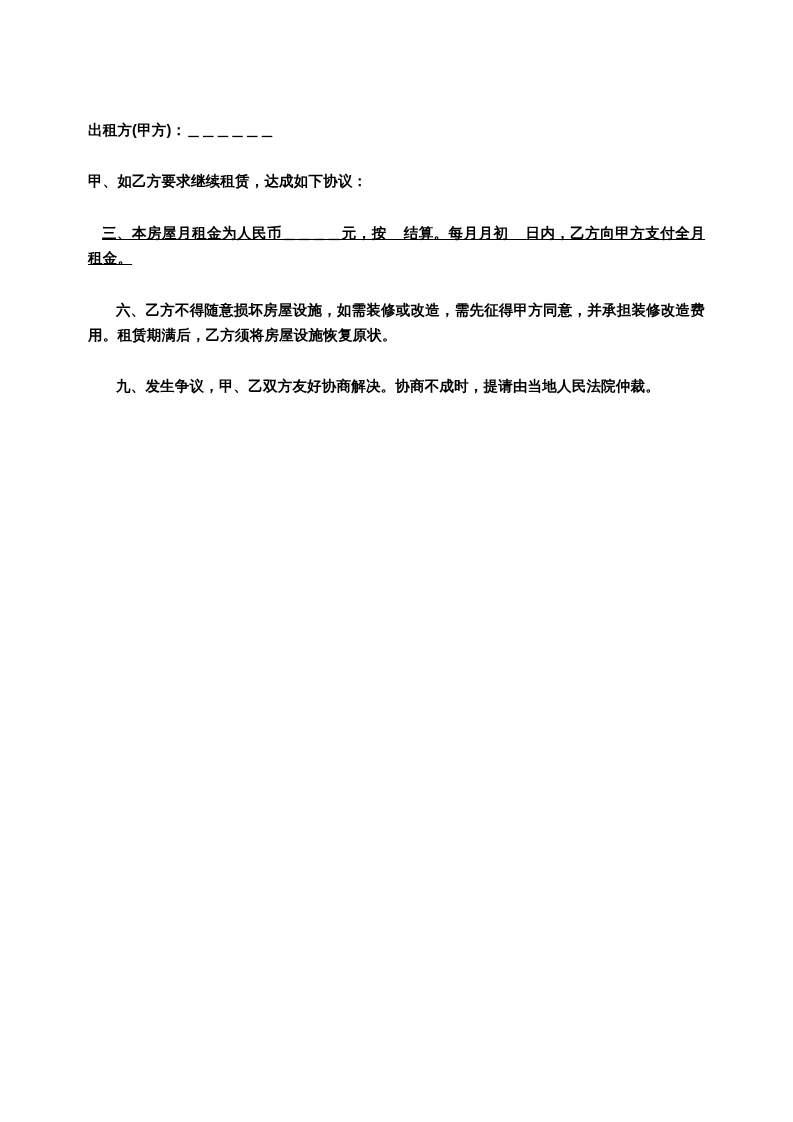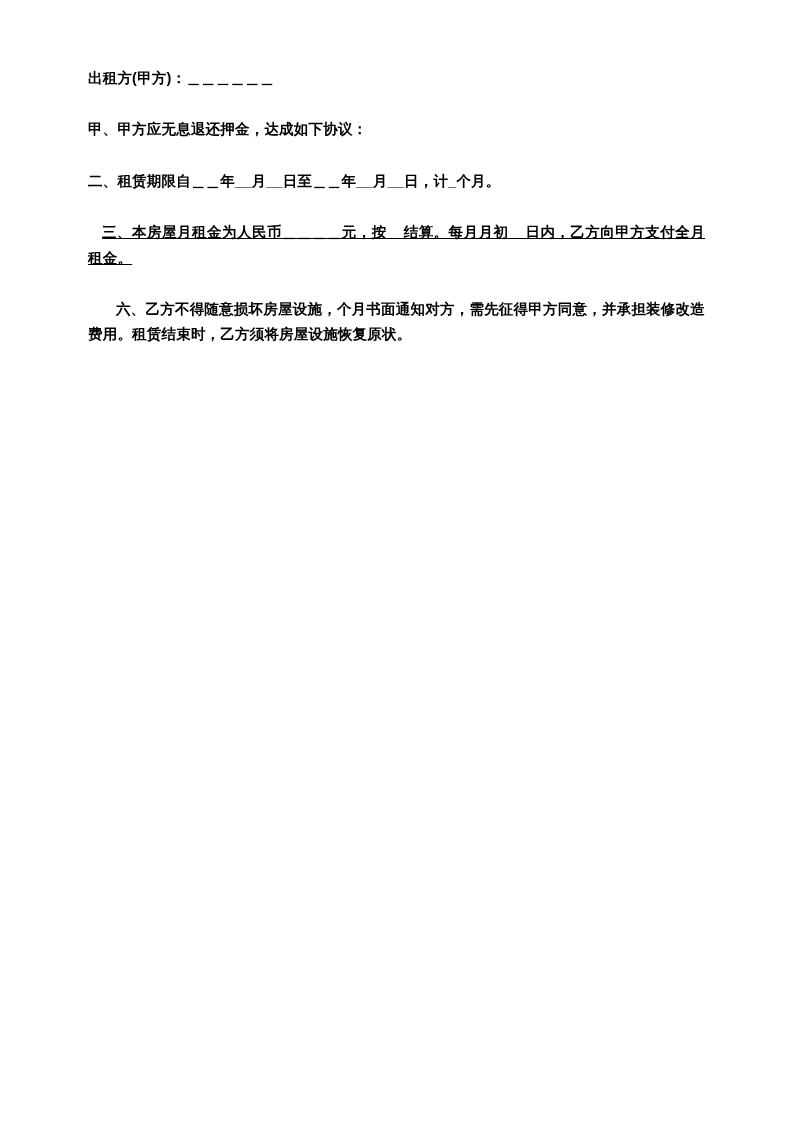--- a/index.html
+++ b/index.html
@@ -12,21 +12,21 @@
     height: 1122px;
     font-family: "Liberation Sans", "DejaVu Sans", sans-serif;
     color: #000000;
     overflow: hidden;
   }
   .page {
     position: relative;
     width: 793px;
     height: 848px;
     box-sizing: border-box;
-    padding: 66px 88px 60px 88px;
+    padding: 118px 88px 60px 88px;
   }
   .doc-body {
     font-size: 14.5px;
     line-height: 1.75;
     letter-spacing: 0.2px;
     font-weight: 700;
   }
   .para {
     margin: 0 0 26px 0;
     text-align: justify;
@@ -46,28 +46,28 @@
 </style>
 </head>
 <body>
 
 <div class="page">
   <div class="doc-body">
 
     <p class="para indent1">出租方(甲方)：＿＿＿＿＿＿</p>
 
 
-    <p class="para indent1">甲、甲方应无息退还押金，达成如下协议：</p>
+    <p class="para indent1">甲、如乙方要求继续租赁，达成如下协议：</p>
 
 
-    <p class="para indent1">二、租赁期限自＿＿年__月__日至＿＿年__月__日，计_个月。</p>
 
     <p class="para indent2">三、本房屋月租金为人民币＿＿＿＿元，按__结算。每月月初__日内，乙方向甲方支付全月租金。</p>
 
 
 
-    <p class="para indent3">六、乙方不得随意损坏房屋设施，个月书面通知对方，需先征得甲方同意，并承担装修改造费用。租赁结束时，乙方须将房屋设施恢复原状。</p>
+    <p class="para indent3">六、乙方不得随意损坏房屋设施，如需装修或改造，需先征得甲方同意，并承担装修改造费用。租赁期满后，乙方须将房屋设施恢复原状。</p>
 
 
 
+    <p class="para indent3">九、发生争议，甲、乙双方友好协商解决。协商不成时，提请由当地人民法院仲裁。</p>
 
   </div>
 </div>
 
 </body></html>

